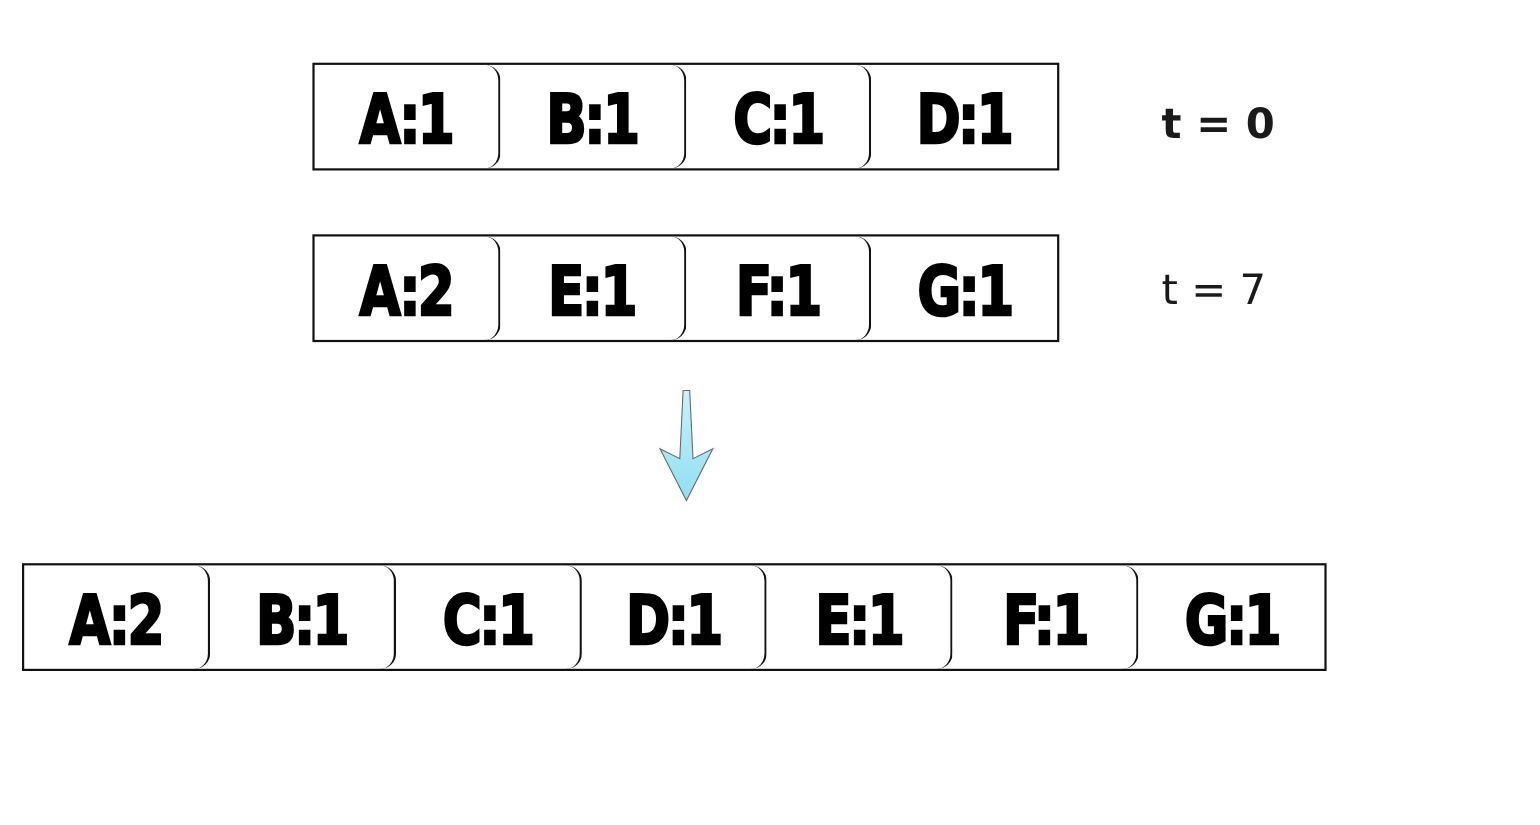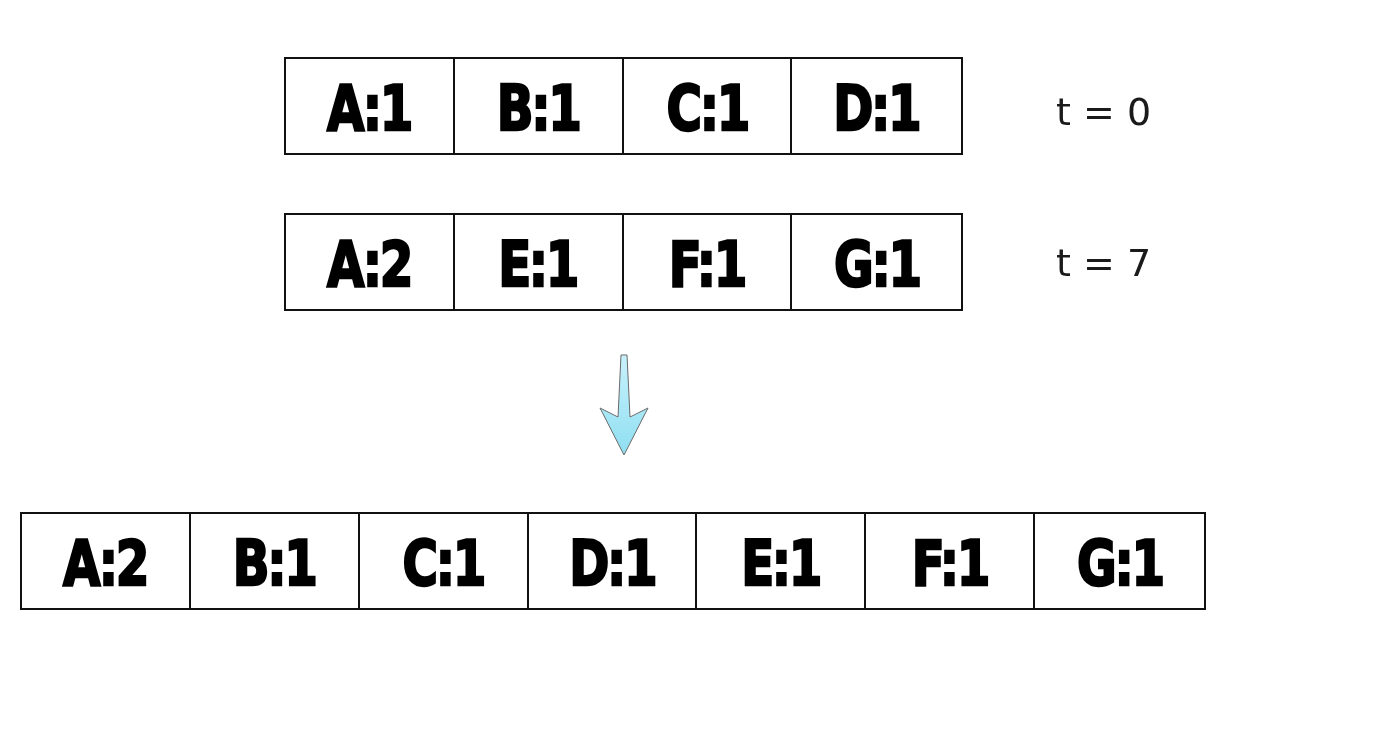--- a/index.html
+++ b/index.html
@@ -23,20 +23,21 @@
       background: #ffffff;
     }
     .cell {
       width: 169px;
       height: 100%;
       border-right: 2px solid #111111;
       box-sizing: border-box;
       display: flex;
       align-items: center;
       justify-content: center;
+      border-radius: 14px;
     }
     .cell:last-child { border-right: none; }
     .cell-label {
       font-family: "DejaVu Sans", sans-serif;
       font-weight: 900;
       font-size: 62px;
       letter-spacing: -3px;
       color: #000000;
       transform: scaleX(0.78);
       display: inline-block;
@@ -48,21 +49,21 @@
     #row-t1 { left: 284px; top: 213px; width: 679px; }
     #row-merged { left: 20px; top: 512px; width: 1186px; }
 
     .time-label {
       position: absolute;
       font-family: "DejaVu Sans", sans-serif;
       font-size: 38px;
       color: #1a1a1a;
       line-height: 1;
     }
-    #time-t0 { left: 1056px; top: 93px; }
+    #time-t0 { left: 1056px; top: 93px; font-weight: bold; }
     #time-t1 { left: 1056px; top: 244px; }
 
     #merge-arrow {
       position: absolute;
       left: 597px;
       top: 353px;
       width: 54px;
       height: 104px;
     }
   </style>

